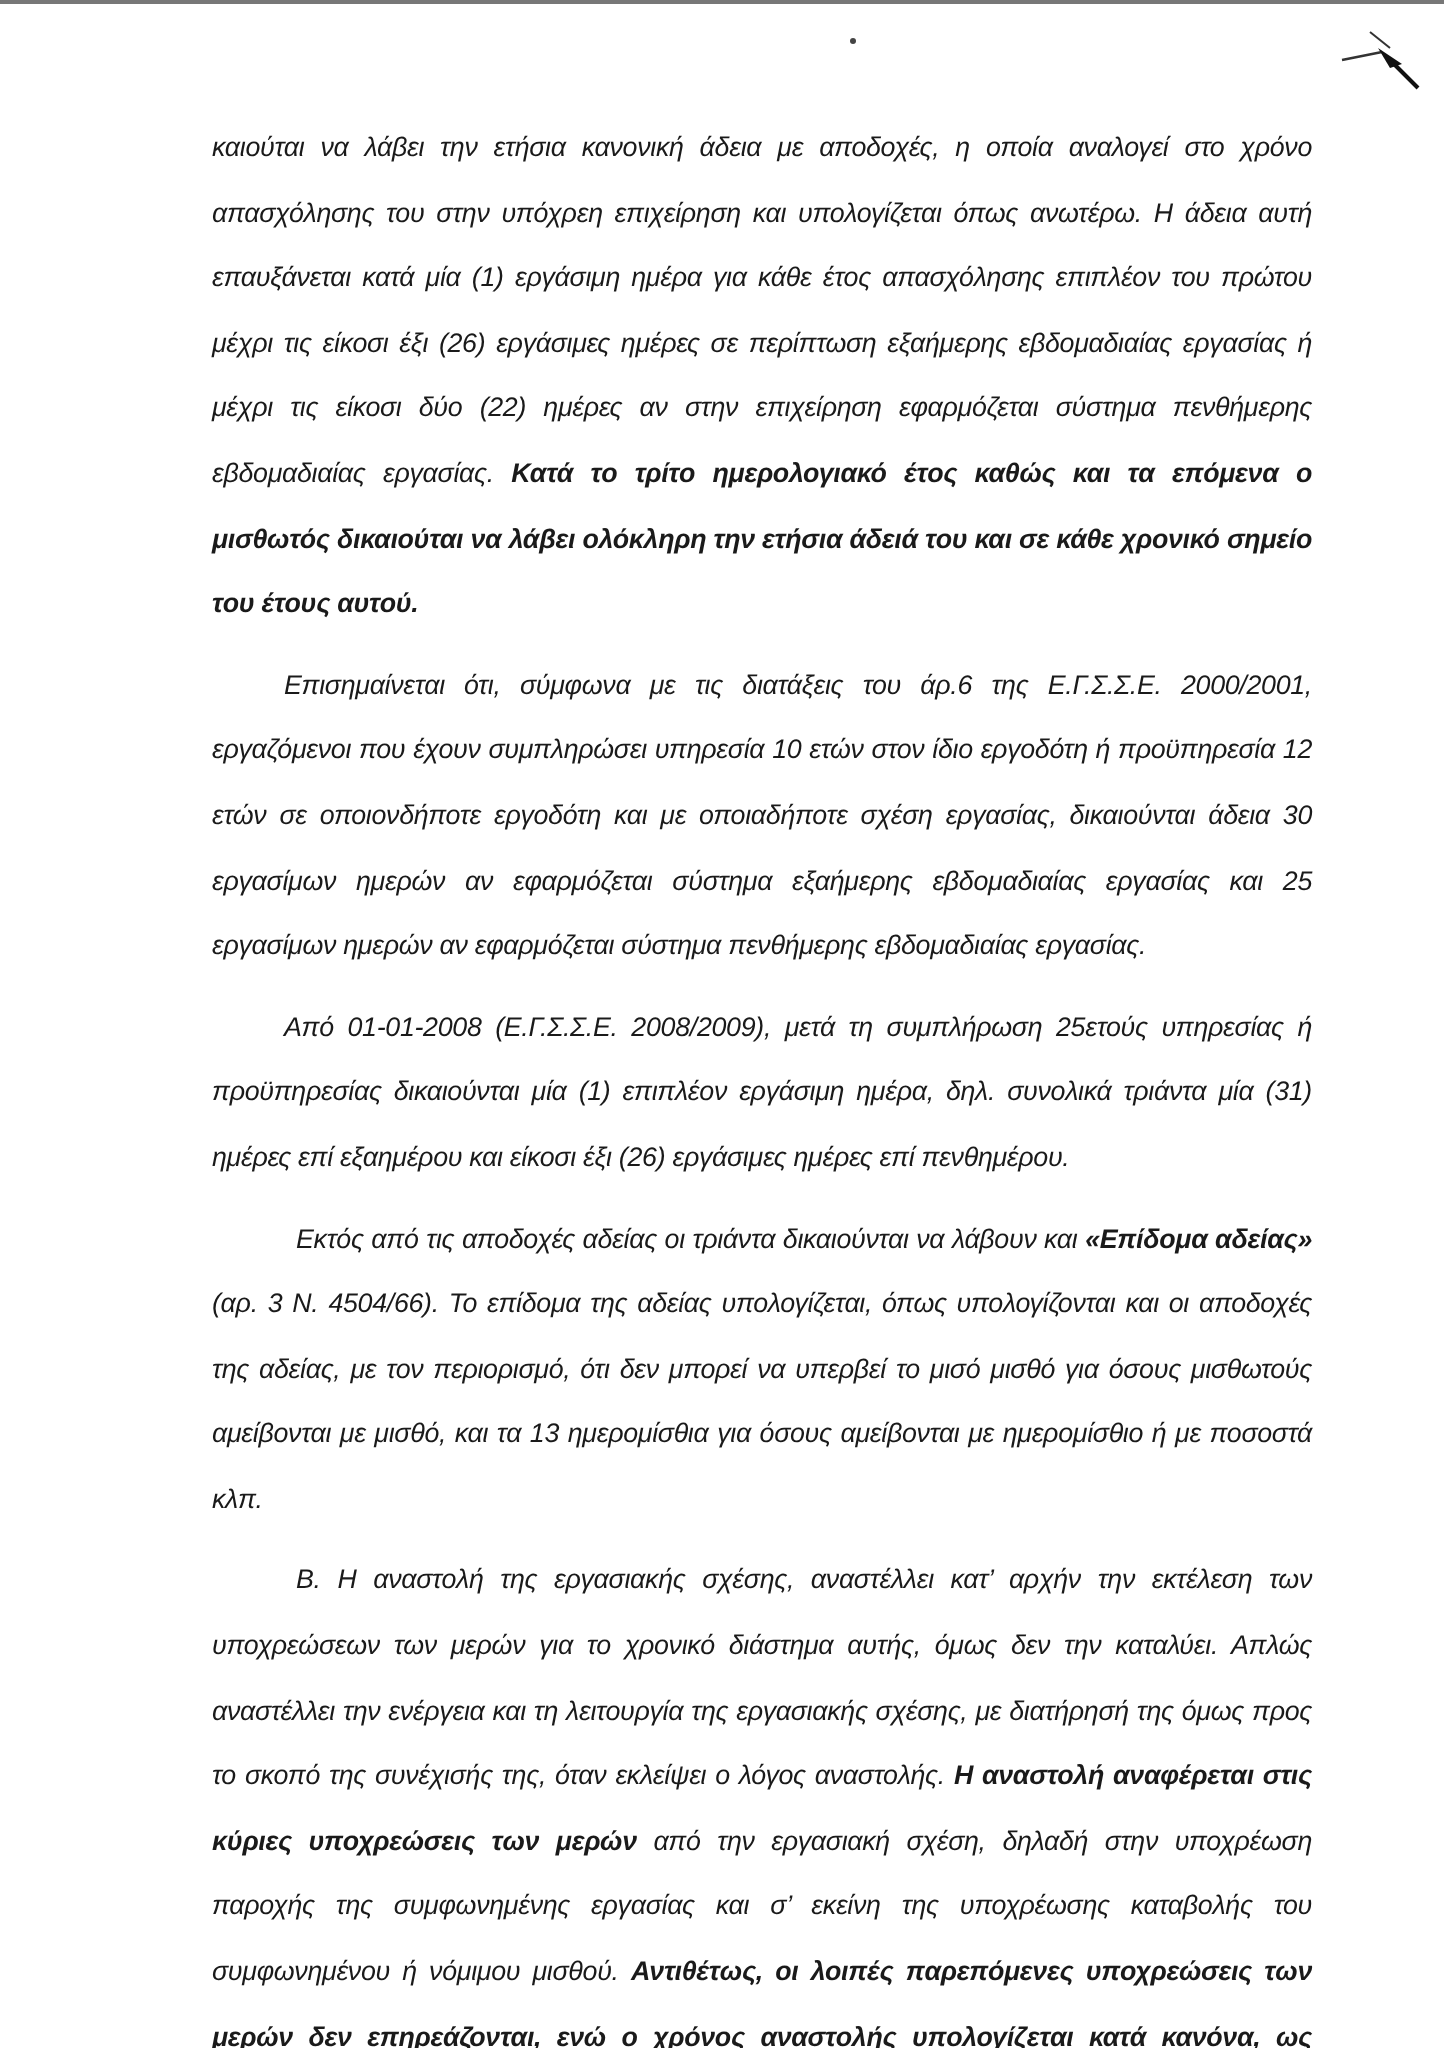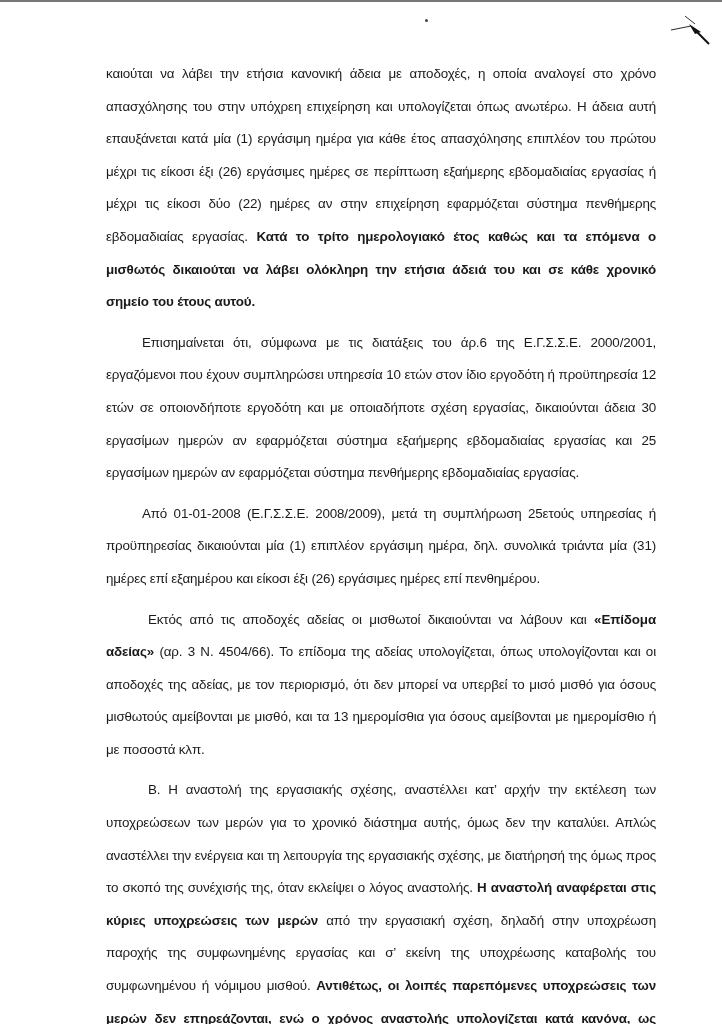--- a/index.html
+++ b/index.html
@@ -4,21 +4,21 @@
 <style>
   html, body { margin: 0; padding: 0; background: #ffffff; }
   body { width: 722px; height: 1024px; position: relative; overflow: hidden; }
   .topbar { position: absolute; left: 0; top: 0; width: 722px; height: 2px; background: #777; }
   .page {
     position: absolute; left: 106px; top: 58px; width: 550px;
     font-family: "Liberation Sans", sans-serif;
     font-size: 13.4px; line-height: 32.6px; color: #1a1a1a;
     text-align: justify; letter-spacing: -0.15px;
   }
-  .page p { margin: 0; }
+  .page p { margin: 0; font-style: italic; }
   .page p + p { margin-top: 8px; }
   .indent { text-indent: 36px; }
   .indent2 { text-indent: 42px; }
   b { font-weight: bold; }
   .mark { position: absolute; left: 665px; top: 10px; width: 50px; height: 40px; }
   .dot { position: absolute; width: 3px; height: 3px; background: #444; border-radius: 50%; }
 </style>
 </head>
 <body>
 
@@ -36,18 +36,18 @@
   <p>
     <span>καιούται να λάβει την ετήσια κανονική άδεια με αποδοχές, η οποία αναλογεί στο χρόνο απασχόλησης του στην υπόχρεη επιχείρηση και υπολογίζεται όπως ανωτέρω. Η άδεια αυτή επαυξάνεται κατά μία (1) εργάσιμη ημέρα για κάθε έτος απασχόλησης επιπλέον του πρώτου μέχρι τις είκοσι έξι (26) εργάσιμες ημέρες σε περίπτωση εξαήμερης εβδομαδιαίας εργασίας ή μέχρι τις είκοσι δύο (22) ημέρες αν στην επιχείρηση εφαρμόζεται σύστημα πενθήμερης εβδομαδιαίας εργασίας. </span><b>Κατά το τρίτο ημερολογιακό έτος καθώς και τα επόμενα ο μισθωτός δικαιούται να λάβει ολόκληρη την ετήσια άδειά του και σε κάθε χρονικό σημείο του έτους αυτού.</b>
   </p>
   <p class="indent">
     <span>Επισημαίνεται ότι, σύμφωνα με τις διατάξεις του άρ.6 της Ε.Γ.Σ.Σ.Ε. 2000/2001, εργαζόμενοι που έχουν συμπληρώσει υπηρεσία 10 ετών στον ίδιο εργοδότη ή προϋπηρεσία 12 ετών σε οποιονδήποτε εργοδότη και με οποιαδήποτε σχέση εργασίας, δικαιούνται άδεια 30 εργασίμων ημερών αν εφαρμόζεται σύστημα εξαήμερης εβδομαδιαίας εργασίας και 25 εργασίμων ημερών αν εφαρμόζεται σύστημα πενθήμερης εβδομαδιαίας εργασίας.</span>
   </p>
   <p class="indent">
     <span>Από 01-01-2008 (Ε.Γ.Σ.Σ.Ε. 2008/2009), μετά τη συμπλήρωση 25ετούς υπηρεσίας ή προϋπηρεσίας δικαιούνται μία (1) επιπλέον εργάσιμη ημέρα, δηλ. συνολικά τριάντα μία (31) ημέρες επί εξαημέρου και είκοσι έξι (26) εργάσιμες ημέρες επί πενθημέρου.</span>
   </p>
   <p class="indent2">
-    <span>Εκτός από τις αποδοχές αδείας οι μισθωτοί δικαιούνται να λάβουν και </span><b>«Επίδομα αδείας»</b><span> (αρ. 3 Ν. 4504/66). Το επίδομα της αδείας υπολογίζεται, όπως υπολογίζονται και οι αποδοχές της αδείας, με τον περιορισμό, ότι δεν μπορεί να υπερβεί το μισό μισθό για όσους μισθωτούς αμείβονται με μισθό, και τα 13 ημερομίσθια για όσους αμείβονται με ημερομίσθιο ή με ποσοστά κλπ.</span>
+    <span>Εκτός από τις αποδοχές αδείας οι τριάντα δικαιούνται να λάβουν και </span><b>«Επίδομα αδείας»</b><span> (αρ. 3 Ν. 4504/66). Το επίδομα της αδείας υπολογίζεται, όπως υπολογίζονται και οι αποδοχές της αδείας, με τον περιορισμό, ότι δεν μπορεί να υπερβεί το μισό μισθό για όσους μισθωτούς αμείβονται με μισθό, και τα 13 ημερομίσθια για όσους αμείβονται με ημερομίσθιο ή με ποσοστά κλπ.</span>
   </p>
   <p class="indent2">
     <span>Β. Η αναστολή της εργασιακής σχέσης, αναστέλλει κατ’ αρχήν την εκτέλεση των υποχρεώσεων των μερών για το χρονικό διάστημα αυτής, όμως δεν την καταλύει. Απλώς αναστέλλει την ενέργεια και τη λειτουργία της εργασιακής σχέσης, με διατήρησή της όμως προς το σκοπό της συνέχισής της, όταν εκλείψει ο λόγος αναστολής. </span><b>Η αναστολή αναφέρεται στις κύριες υποχρεώσεις των μερών</b><span> από την εργασιακή σχέση, δηλαδή στην υποχρέωση παροχής της συμφωνημένης εργασίας και σ’ εκείνη της υποχρέωσης καταβολής του συμφωνημένου ή νόμιμου μισθού. </span><b>Αντιθέτως, οι λοιπές παρεπόμενες υποχρεώσεις των μερών δεν επηρεάζονται, ενώ ο χρόνος αναστολής υπολογίζεται κατά κανόνα, ως χρόνος εργασίας για όλα τα δικαιώματα του εργαζόμενου, που στηρίζονται στην απα-</b>
   </p>
 </div>
 
 </body></html>

